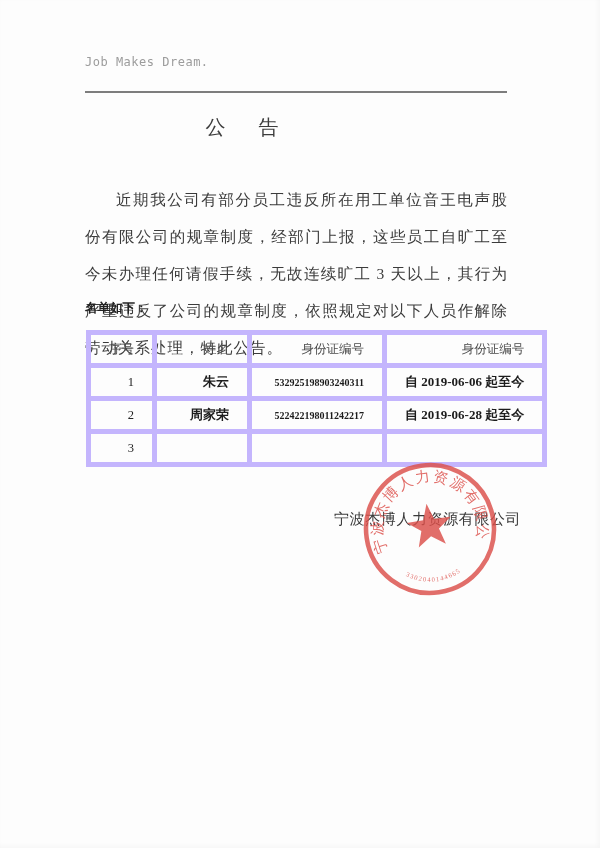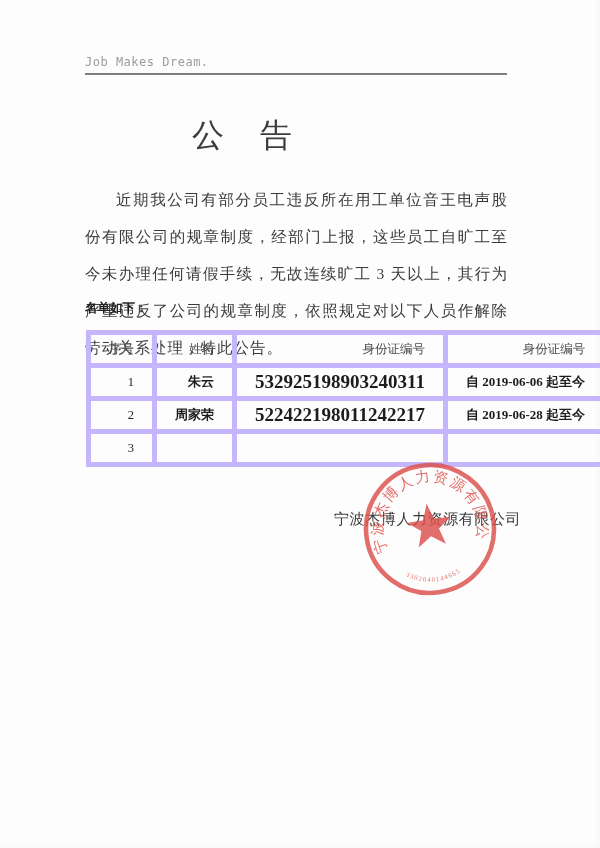--- a/index.html
+++ b/index.html
@@ -13,27 +13,27 @@
     border-right:1px solid #ececec;
     border-bottom:1px solid #f0f0f0;
     box-shadow:inset -2px -2px 5px rgba(0,0,0,0.03);
   }
   
   .hdr{
     position:absolute;left:85px;top:55px;width:422px;
     display:flex;justify-content:space-between;align-items:flex-end;
     font-family:"DejaVu Sans Mono","Liberation Mono",monospace;
     font-size:12px;color:#9c9c9c;letter-spacing:0.5px;
-    padding-bottom:4px;
+    padding-bottom:22px;
     border-bottom:2px solid #7d7d7d;
   }
   
   .title{
     position:absolute;left:0;top:114px;width:484px;
-    text-align:center;font-size:32px;font-weight:500;
+    text-align:center;font-size:20px;font-weight:500;
     letter-spacing:14px;color:#3d3d3d;text-indent:14px;
   }
   
   .para{
     position:absolute;left:85px;top:181px;width:423px;
     font-size:15.5px;line-height:37px;
     text-align:justify;text-indent:2em;
     color:#3b3b3b;letter-spacing:1px;
   }
   .list-label{
@@ -47,21 +47,21 @@
   }
   table.roster td,table.roster th{
     border:5px solid #c4b5fd;
     height:28px;padding:0 18px;
     text-align:right;vertical-align:middle;
     overflow:hidden;white-space:nowrap;
   }
   table.roster th{font-size:12.5px;font-weight:400;color:#4a4a4a;}
   td.c-idx{font-size:12.5px;color:#222;}
   td.c-name{font-size:13px;font-weight:600;color:#1c1c1c;}
-  td.c-id{font-size:19px;font-weight:600;color:#1c1c1c;font-family:"Liberation Serif","DejaVu Serif",serif;}
+  td.c-id{font-size:10px;font-weight:600;color:#1c1c1c;font-family:"Liberation Serif","DejaVu Serif",serif;}
   td.c-time{font-size:13px;font-weight:600;color:#1c1c1c;}
   
   .sig-company{
     position:absolute;left:334px;top:510px;
     font-size:15px;letter-spacing:0.6px;color:#3a3a3a;
   }
   .sig-date{
     position:absolute;left:340px;top:542px;
     font-size:14.5px;letter-spacing:2px;color:#3a3a3a;
   }

